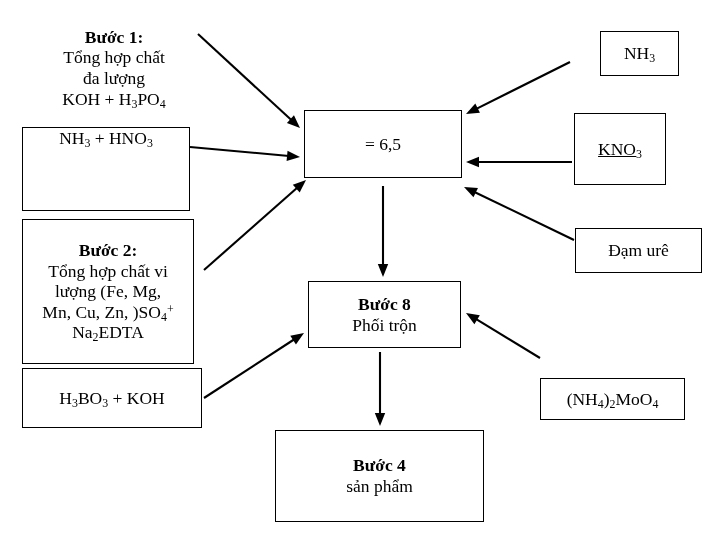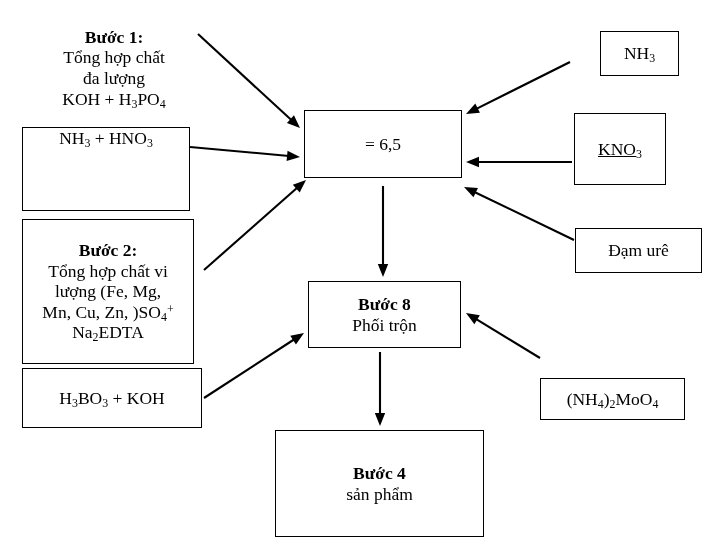--- a/index.html
+++ b/index.html
@@ -138,18 +138,18 @@
       <div class="node boxed" style="left: 575px; top: 228px; width: 127px; height: 45px;">
         <span class="line fs18">Đạm urê</span>
       </div>
       <div class="node boxed" style="left: 540px; top: 357px; width: 145px; height: 42px; margin-top: 21px;">
         <span class="line fs18">(NH<sub>4</sub>)<sub>2</sub>MoO<sub>4</sub></span>
       </div>
       <div class="node boxed" style="left: 308px; top: 281px; width: 153px; height: 67px;">
         <span class="line fs18 bold">Bước 8</span>
         <span class="line fs18">Phối trộn</span>
       </div>
-      <div class="node boxed" style="left: 275px; top: 430px; width: 209px; height: 107px;">
+      <div class="node boxed" style="left: 275px; top: 430px; width: 209px; height: 92px;">
         <span class="line fs18 bold">Bước 4</span>
         <span class="line fs18">sản phẩm</span>
       </div>
     </div>
 </div>
 
 </body></html>

